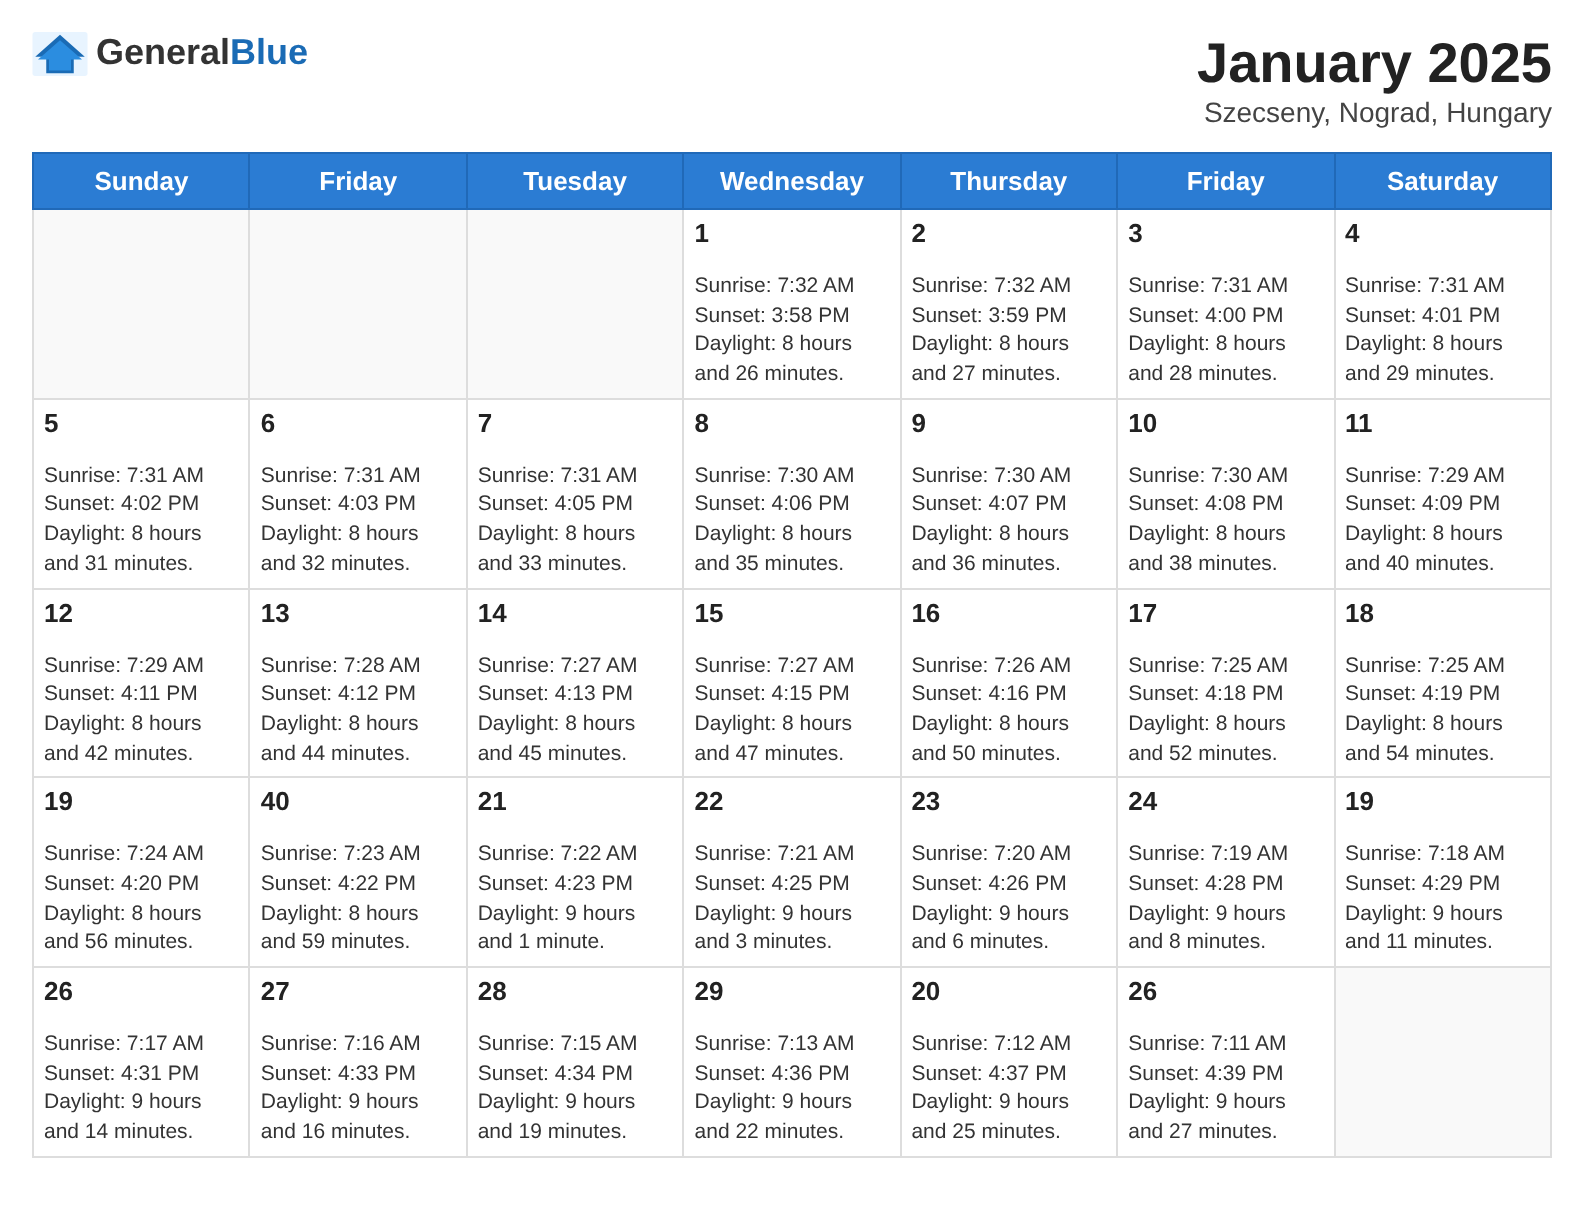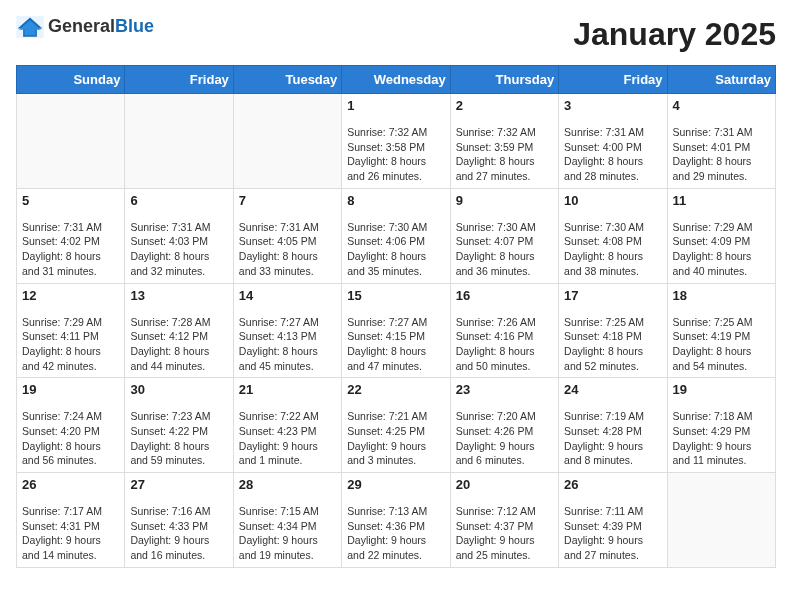--- a/index.html
+++ b/index.html
@@ -32,40 +32,40 @@
       color: #1a6bb5;
     }
     .logo-icon {
       width: 28px;
       height: 22px;
     }
     .title-block {
       text-align: right;
     }
     .month-title {
-      font-size: 32px;
+      font-size: 28px;
       font-weight: bold;
       color: #222;
     }
     .location-title {
       font-size: 14px;
       color: #444;
     }
     .calendar {
       width: 100%;
       border-collapse: collapse;
       border: 1px solid #ccc;
     }
     .calendar th {
       background: #2b7cd3;
       color: #fff;
       font-size: 13px;
       font-weight: bold;
       padding: 6px 4px;
-      text-align: right;
+      text-align: center;
       border: 1px solid #2069b8;
     }
     .calendar td {
       vertical-align: top;
       border: 1px solid #ddd;
       padding: 4px 5px;
       font-size: 11px;
       color: #333;
       background: #fff;
       width: calc(100% / 7);
@@ -99,20 +99,21 @@
       <rect x="0" y="0" width="40" height="32" rx="2" fill="#e8f4ff"></rect>
       <polygon points="20,2 38,18 30,18 30,30 10,30 10,18 2,18" fill="#1a6bb5"></polygon>
       <polygon points="20,6 36,20 28,20 28,28 12,28 12,20 4,20" fill="#2b8de0"></polygon>
     </svg>
     <div>
       <span class="logo-text-general">General</span><span class="logo-text-blue">Blue</span>
     </div>
   </div>
   <div class="title-block">
     <div class="month-title">January 2025</div>
+    <div class="location-title">Szecseny, Nograd, Hungary</div>
   </div>
 </div>
 
 <table class="calendar">
   <thead>
     <tr>
     <th>Sunday</th>
         <th>Friday</th>
         <th>Tuesday</th>
         <th>Wednesday</th>
@@ -202,21 +203,21 @@
           <div class="day-number">18</div>
           <div class="day-info">Sunrise: 7:25 AM<br>Sunset: 4:19 PM<br>Daylight: 8 hours and 54 minutes.</div>
         </td>
       </tr>
       <tr class="week-row">
         <td>
           <div class="day-number">19</div>
           <div class="day-info">Sunrise: 7:24 AM<br>Sunset: 4:20 PM<br>Daylight: 8 hours and 56 minutes.</div>
         </td>
         <td>
-          <div class="day-number">30</div>
+          <div class="day-number">40</div>
           <div class="day-info">Sunrise: 7:23 AM<br>Sunset: 4:22 PM<br>Daylight: 8 hours and 59 minutes.</div>
         </td>
         <td>
           <div class="day-number">21</div>
           <div class="day-info">Sunrise: 7:22 AM<br>Sunset: 4:23 PM<br>Daylight: 9 hours and 1 minute.</div>
         </td>
         <td>
           <div class="day-number">22</div>
           <div class="day-info">Sunrise: 7:21 AM<br>Sunset: 4:25 PM<br>Daylight: 9 hours and 3 minutes.</div>
         </td>

